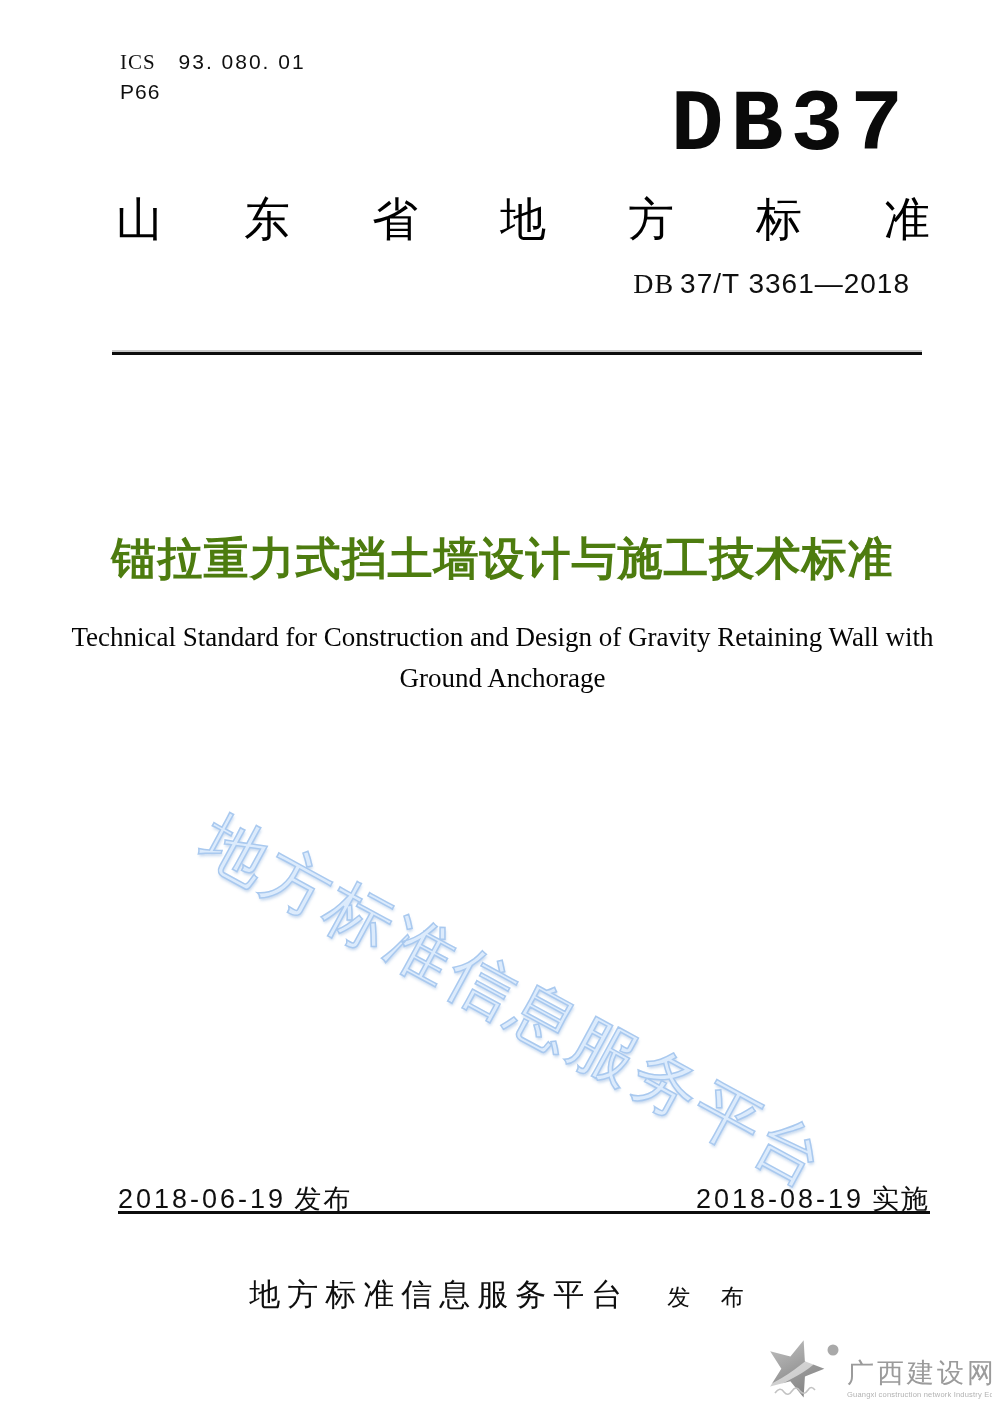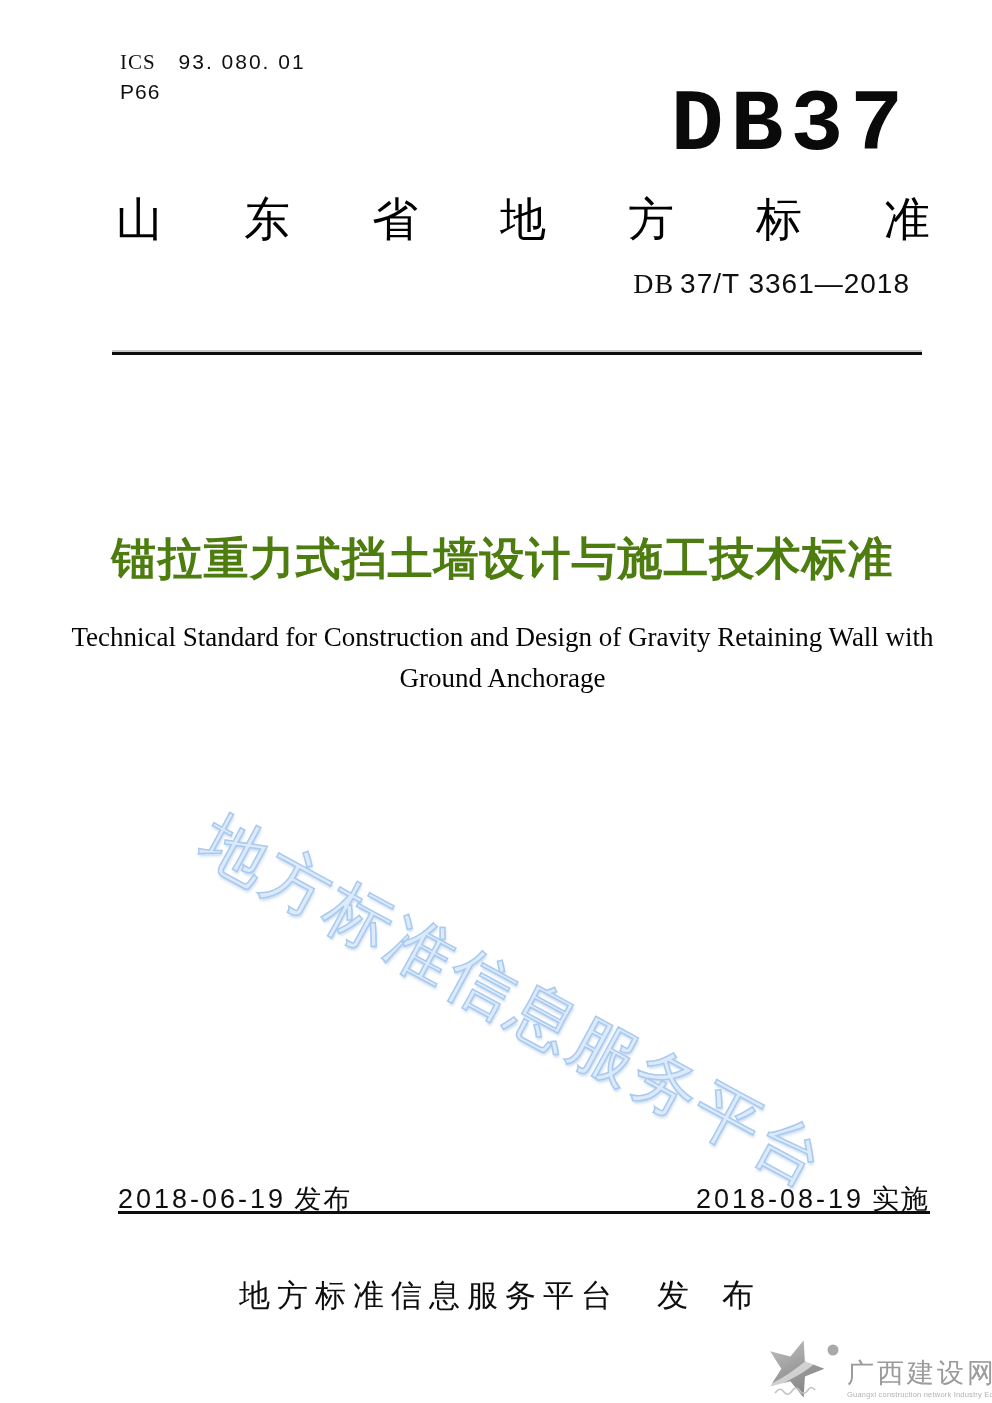--- a/index.html
+++ b/index.html
@@ -83,21 +83,21 @@
   .rule-bottom {
     position:absolute; left:118px; top:1211px; width:812px; height:3px;
     background:#0d0d0d;
   }
 
   .publisher-row {
     position:absolute; left:0; right:0; top:1274px;
     text-align:center; white-space:nowrap;
   }
   .publisher-row .publisher { font-size:31px; letter-spacing:7px; }
-  .publisher-row .publish-label { font-size:32px; letter-spacing:12px; margin-left:38px; }
+  .publisher-row .publish-label { font-size:23px; letter-spacing:12px; margin-left:38px; }
 
   
   .site-logo {
     position:absolute; right:6px; bottom:4px;
     width:236px; height:70px;
     display:flex; align-items:flex-end;
   }
   .site-logo .star-wrap { width:82px; height:66px; flex:0 0 auto; }
   .site-logo .logo-text { margin-left:2px; padding-top:12px; }
   .site-logo .site-name {

